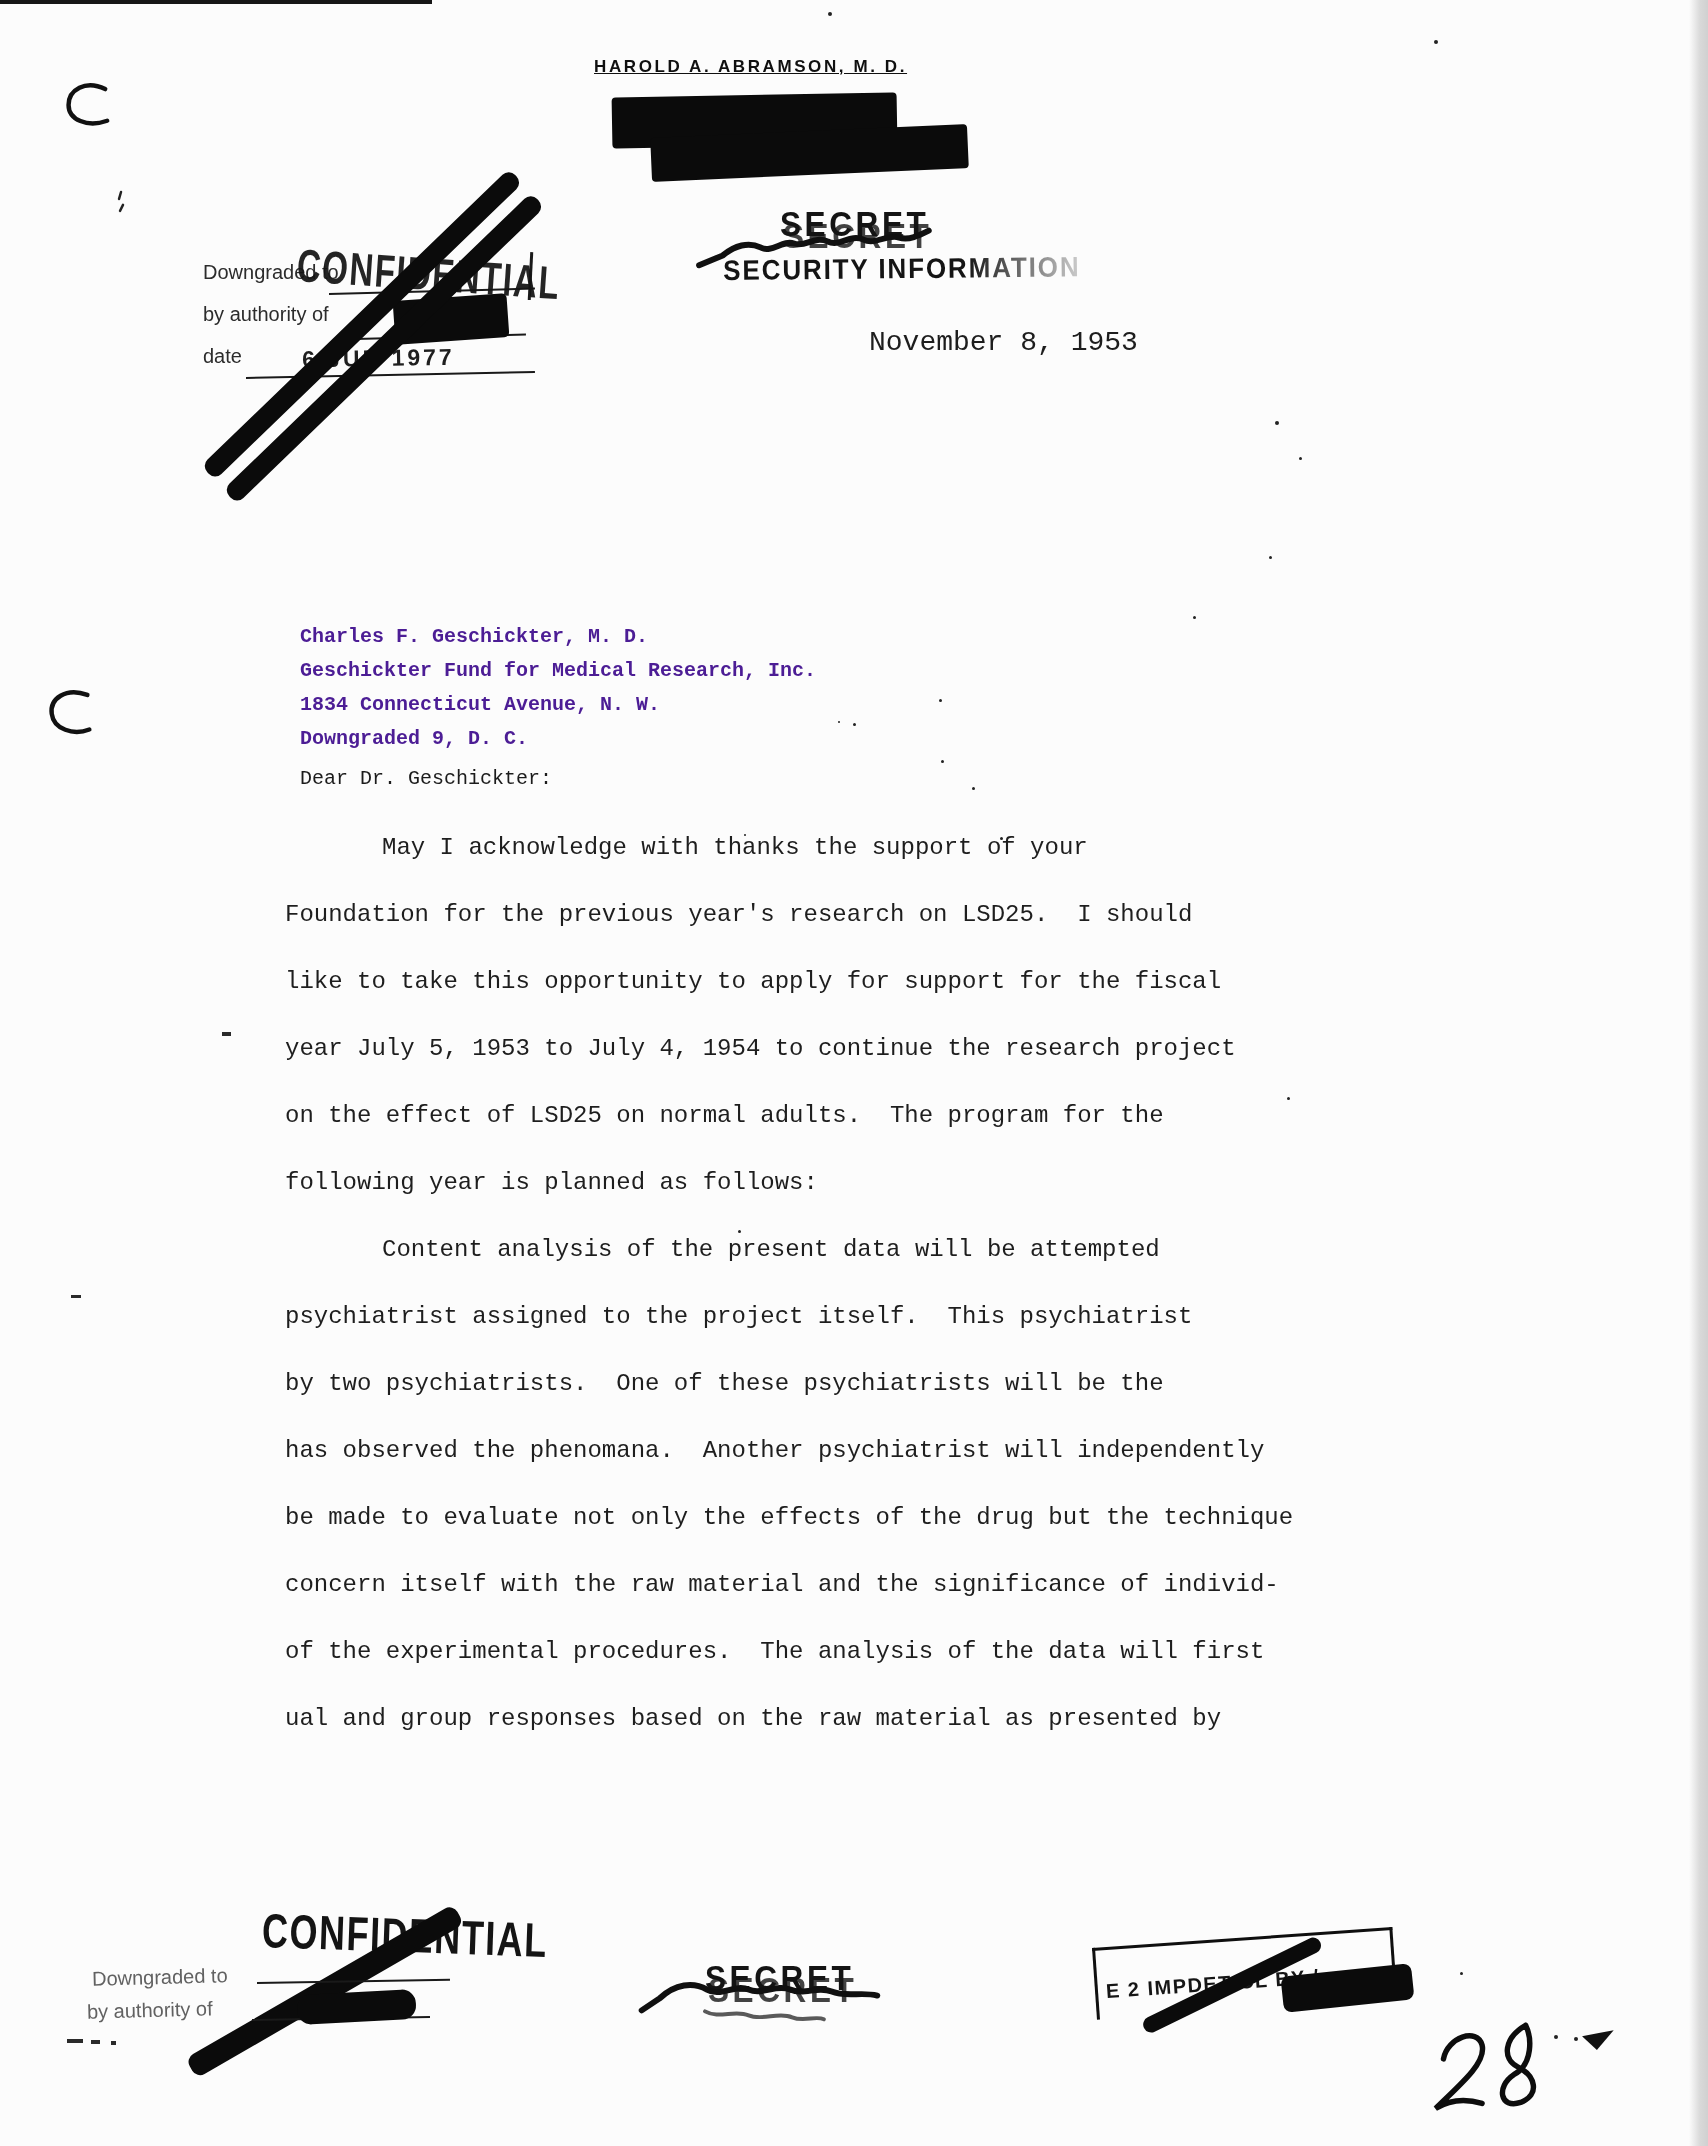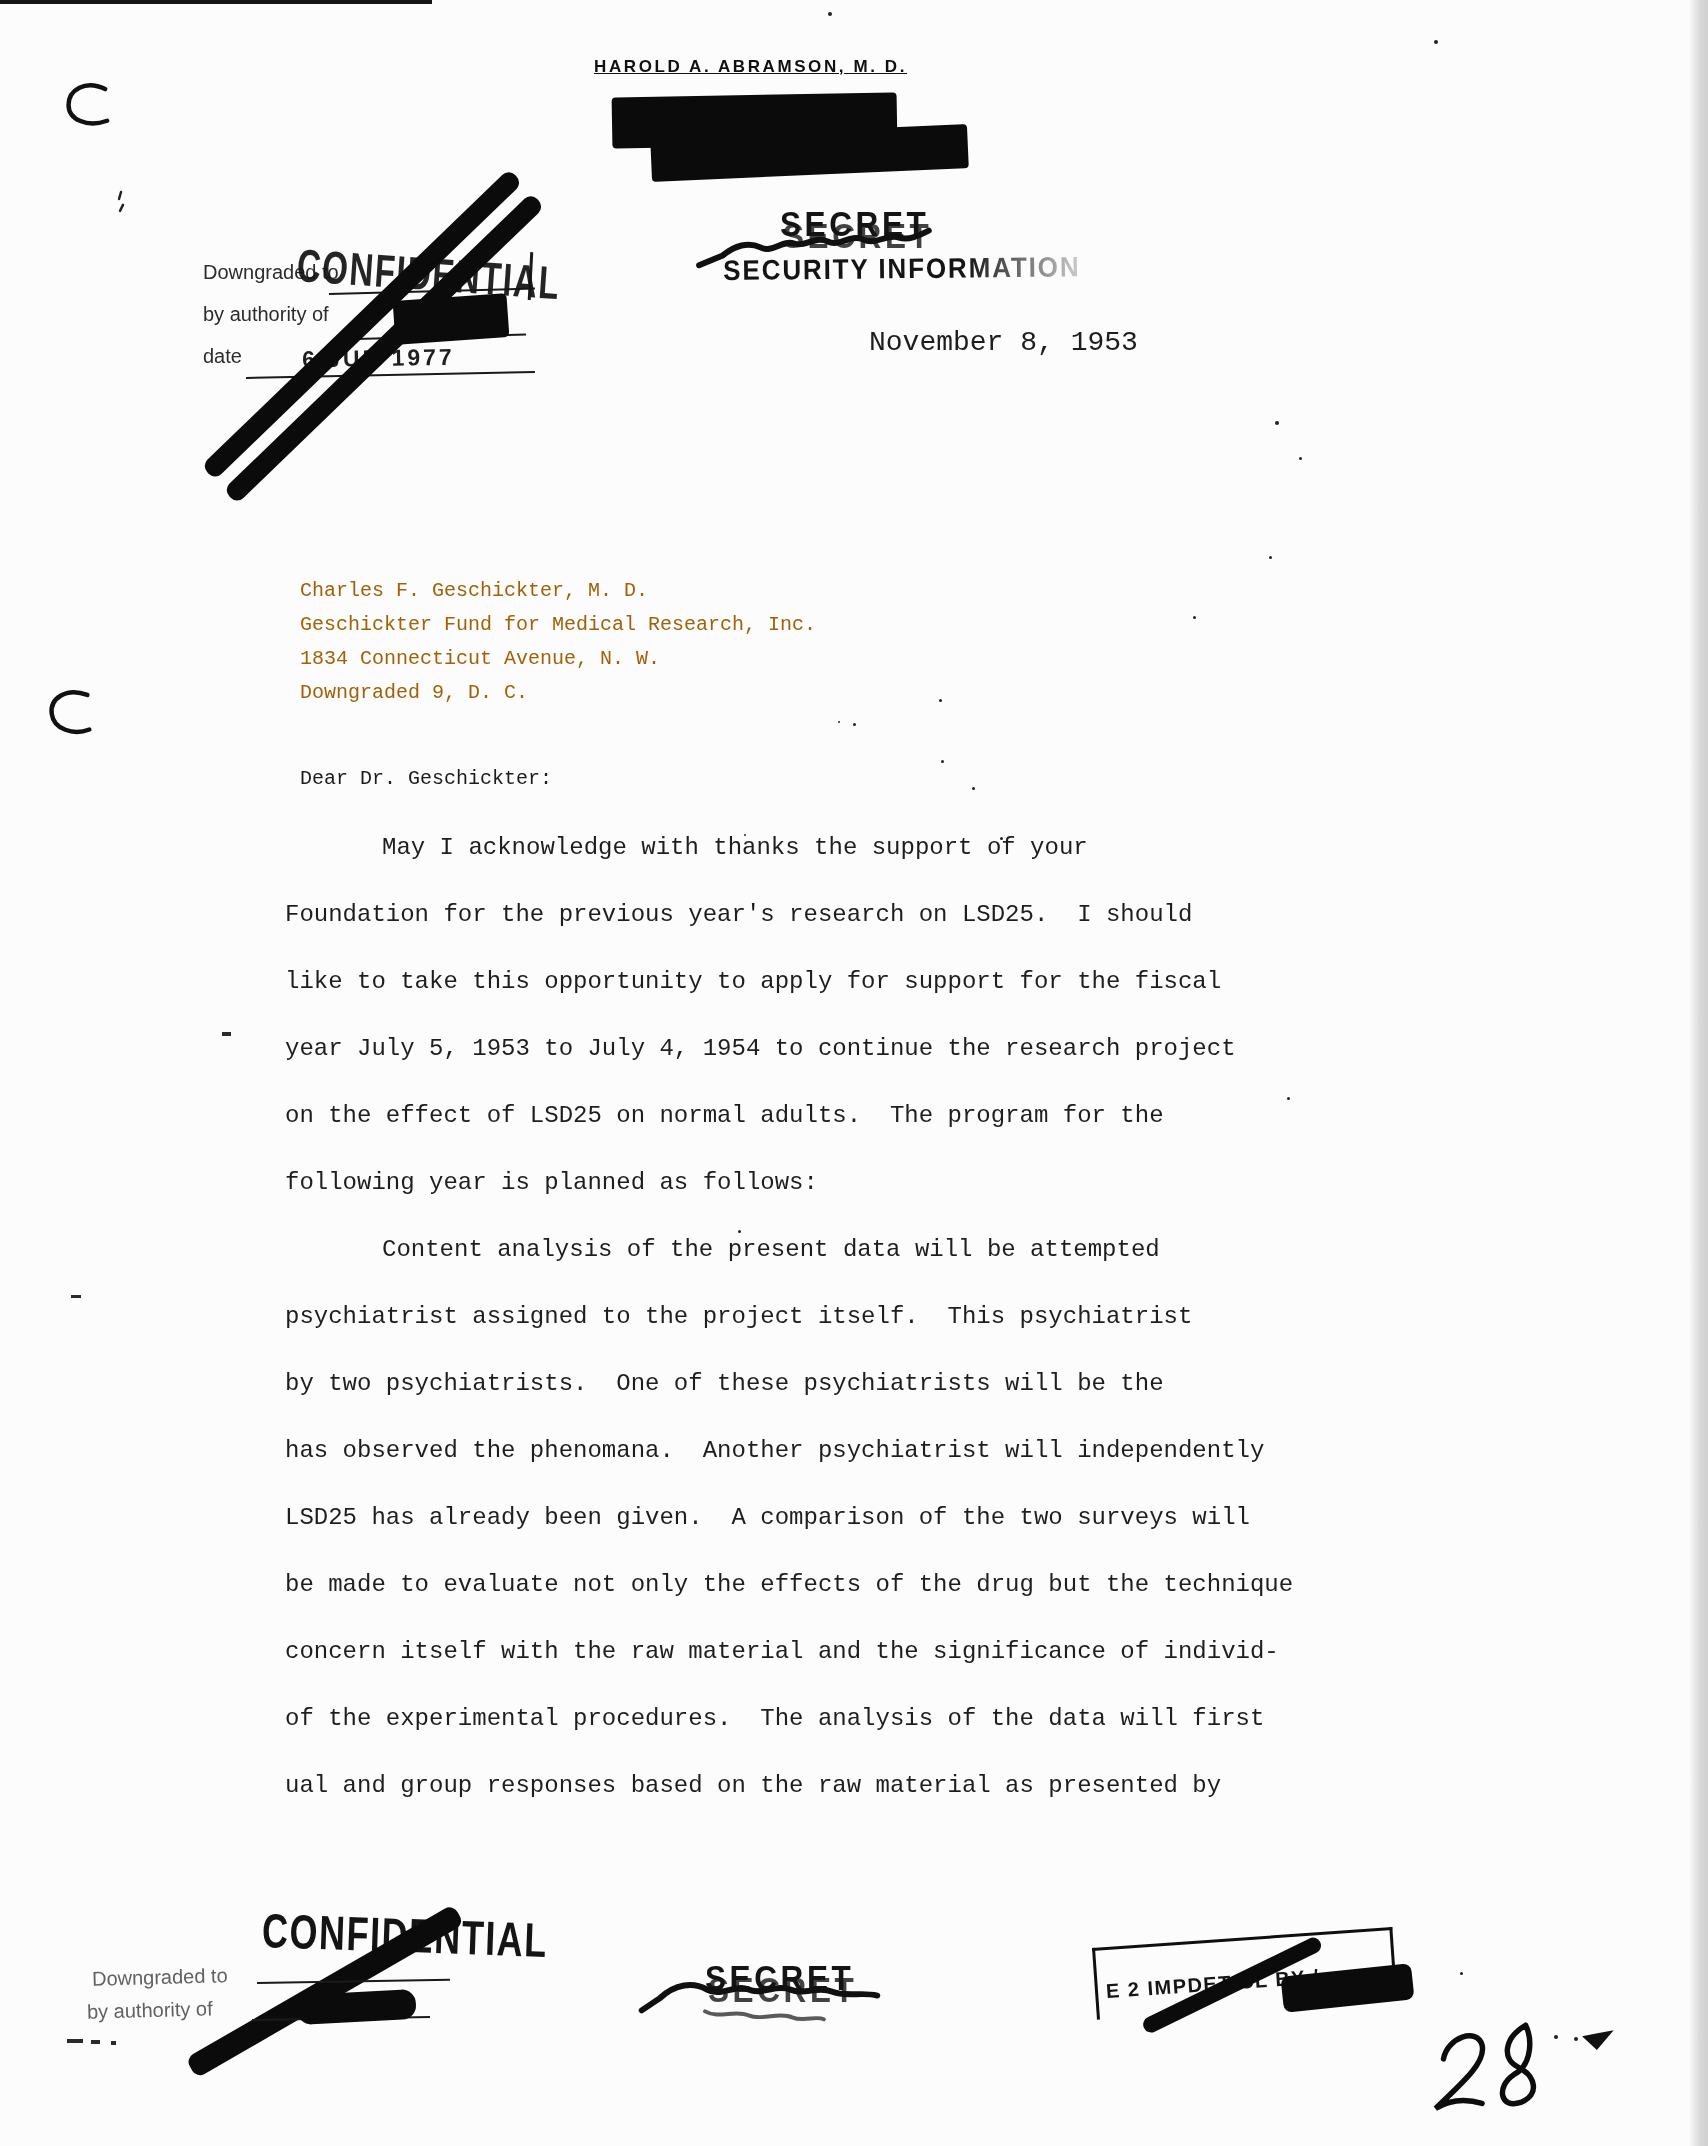--- a/index.html
+++ b/index.html
@@ -9,21 +9,21 @@
   .scan-edge-right{position:absolute;right:0;top:0;width:20px;height:2146px;
         background:linear-gradient(90deg,#fcfcfc,#d9d9d9 55%,#cfcfcf);}
   .scan-line-top{position:absolute;left:0;top:0;width:432px;height:4px;background:#161616;}
   .speck{position:absolute;background:#222;border-radius:50%;}
   .dash{position:absolute;background:#2a2a2a;}
   
   .letterhead{position:absolute;left:594px;top:57px;font-family:"Liberation Sans",sans-serif;
         font-size:17px;font-weight:600;letter-spacing:2.6px;color:#101010;white-space:pre;text-decoration:underline;}
   
   .dateline{position:absolute;left:869px;top:327px;font-size:28px;white-space:pre;color:#1d1d1d;}
-  .address{position:absolute;left:300px;top:574px;font-size:20px;color:#a16207;}
+  .address{position:absolute;left:300px;top:620px;font-size:20px;color:#4c1d95;font-weight:bold;}
   .address div{height:34px;line-height:34px;white-space:pre;}
   .salutation{position:absolute;left:300px;top:762px;font-size:20px;line-height:34px;white-space:pre;color:#1c1c1c;}
   .body-text{position:absolute;left:285px;top:814px;font-size:24px;color:#1e1e1e;}
   .body-text .bl{height:67px;line-height:67px;white-space:pre;}
   .body-text .indent{padding-left:97px;}
   
   .stamp{font-family:"Liberation Sans",sans-serif;font-weight:700;color:#141414;}
   .conf-top{position:absolute;left:299px;top:238px;font-size:46px;letter-spacing:2px;
         transform:rotate(4deg) scaleX(0.72);transform-origin:left top;opacity:.93;white-space:pre;}
   .conf-bottom{position:absolute;left:263px;top:1903px;font-size:48px;letter-spacing:2px;
@@ -107,21 +107,20 @@
     <div class="bl indent">May I acknowledge with thanks the support of your</div>
     <div class="bl">Foundation for the previous year's research on LSD25.  I should</div>
     <div class="bl">like to take this opportunity to apply for support for the fiscal</div>
     <div class="bl">year July 5, 1953 to July 4, 1954 to continue the research project</div>
     <div class="bl">on the effect of LSD25 on normal adults.  The program for the</div>
     <div class="bl">following year is planned as follows:</div>
     <div class="bl indent">Content analysis of the present data will be attempted</div>
     <div class="bl">psychiatrist assigned to the project itself.  This psychiatrist</div>
     <div class="bl">by two psychiatrists.  One of these psychiatrists will be the</div>
     <div class="bl">has observed the phenomana.  Another psychiatrist will independently</div>
-    <div class="bl">LSD25 has already been given.  A comparison of the two surveys will</div>
     <div class="bl">be made to evaluate not only the effects of the drug but the technique</div>
     <div class="bl">concern itself with the raw material and the significance of individ-</div>
     <div class="bl">of the experimental procedures.  The analysis of the data will first</div>
     <div class="bl">ual and group responses based on the raw material as presented by</div>
   </div>
 
   <div class="stamp conf-bottom">CONFIDENTIAL</div>
   <div class="strike" style="left:191px;top:2057px;width:309px;height:23px;transform:rotate(-30deg);"></div>
 
   <div>

